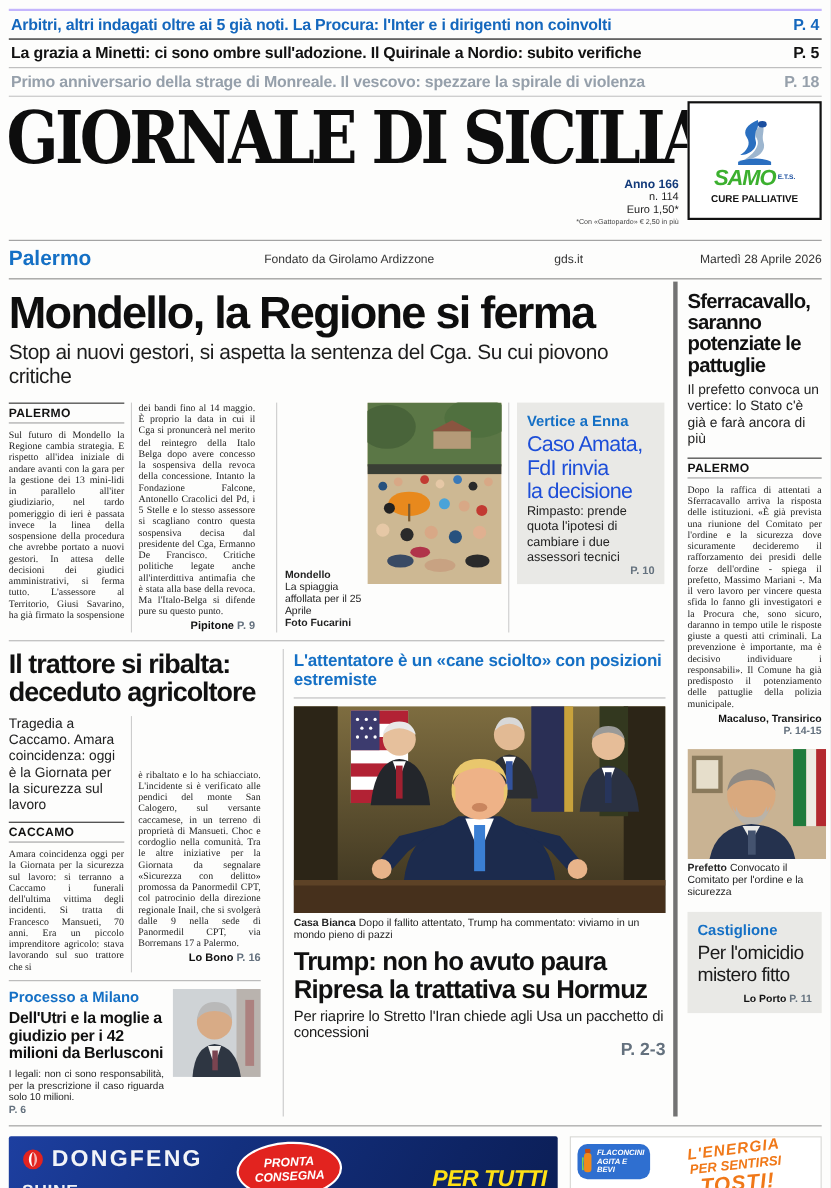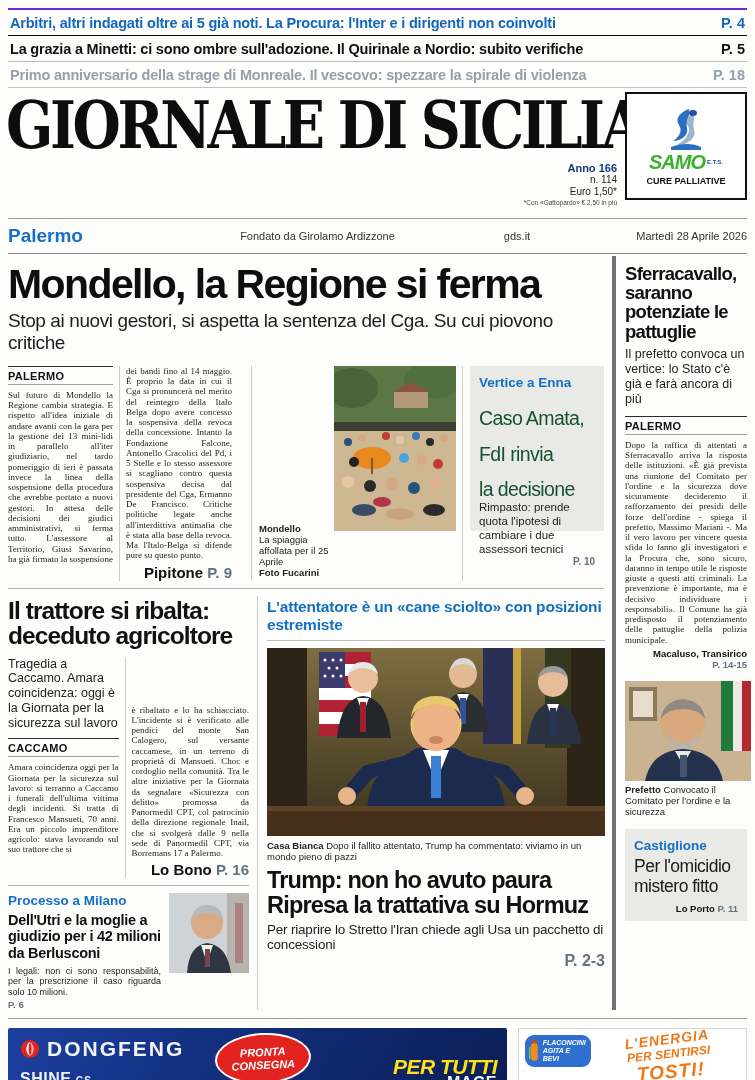--- a/index.html
+++ b/index.html
@@ -1,20 +1,20 @@
 <!DOCTYPE html>
 <html><head>
 <meta charset="utf-8">
 <style>
   html,body{margin:0;padding:0;background:#e8e8e8;}
   .page{position:relative;width:755px;height:1080px;background:#fdfdfc;margin:0 auto;
         font-family:"Liberation Sans",sans-serif;color:#111;overflow:hidden;box-sizing:border-box;
         padding:8px 8px 0 8px;}
   
-  .teasers{border-top:2px solid #6d28d9;}
+  .teasers{border-top:2px solid #c4b5fd;}
   .teaser{display:flex;justify-content:space-between;align-items:center;padding:5px 2px 4px 2px;}
   .teaser .t-text{font-weight:bold;font-size:14.5px;letter-spacing:-.2px;}
   .teaser .t-page{font-weight:bold;font-size:14.5px;margin-left:12px;white-space:nowrap;}
   .teaser.t1{border-bottom:1.5px solid #000;}
   .teaser.t1 .t-text,.teaser.t1 .t-page{color:#1467bd;}
   .teaser.t2{border-bottom:1px solid #b9b9b9;}
   .teaser.t2 .t-text,.teaser.t2 .t-page{color:#121212;}
   .teaser.t3{border-bottom:1px solid #c4c4c4;}
   .teaser.t3 .t-text,.teaser.t3 .t-page{color:#96a0ab;}
   
@@ -35,21 +35,21 @@
   .dateline{display:flex;align-items:center;border-top:1px solid #9a9a9a;border-bottom:1px solid #8a8a8a;
         padding:6px 0;margin-top:4px;}
   .dl-city{color:#1570c5;font-weight:bold;font-size:19px;width:170px;}
   .dl-founded{flex:1;text-align:center;font-size:11px;color:#333;}
   .dl-site{width:120px;text-align:center;font-size:11px;color:#333;}
   .dl-date{width:170px;text-align:right;font-size:11px;color:#333;}
   
   .serif{font-family:"Liberation Serif",serif;font-size:9px;line-height:1.14;text-align:justify;color:#1c1c1c;margin:0;}
   .kicker{font-size:11px;font-weight:bold;letter-spacing:.3px;border-top:1.5px solid #2b2b2b;
         border-bottom:1px solid #9f9f9f;padding:3px 0 2px 0;margin-bottom:5px;color:#111;}
-  .byline{font-size:15px;text-align:right;margin-top:3px;}
+  .byline{font-size:10px;text-align:right;margin-top:3px;}
   .byline b{font-weight:bold;color:#111;}
   .pageref{color:#64717e;font-weight:bold;}
   .caption{font-size:9.5px;line-height:1.18;color:#222;}
   .cap-title{font-weight:bold;}
   .hr{border-top:1px solid #b5b5b5;margin:7px 0;}
   .graybox{background:#e9e9e6;padding:9px 9px 7px 9px;box-sizing:border-box;}
   .box-kicker{color:#1570c5;font-weight:bold;font-size:13.5px;margin-bottom:4px;}
   
   .content{display:flex;margin-top:2px;}
   .main{width:604px;box-sizing:border-box;padding-right:8px;}
@@ -60,26 +60,26 @@
   .lead-cols{display:flex;width:244px;border-right:1px solid #ccc;padding-right:6px;box-sizing:border-box;}
   .lead-col{width:112px;box-sizing:border-box;}
   .lead-col.c1{padding-right:6px;border-right:1px solid #ccc;}
   .lead-col.c2{padding-left:6px;}
   .cap-col{width:82px;box-sizing:border-box;padding:0 5px 0 7px;display:flex;}
   .cap-col .caption{margin-top:auto;padding-bottom:2px;}
   .photo{line-height:0;}
   .photo svg{display:block;}
   .enna-wrap{flex:1;border-left:1px solid #ccc;margin-left:6px;padding-left:7px;box-sizing:border-box;}
   .enna{height:165px;display:flex;flex-direction:column;}
-  .enna-head{font-size:19.5px;line-height:1.12;letter-spacing:-.6px;color:#14532d;margin-top:14px;}
+  .enna-head{font-size:19.5px;line-height:1.12;letter-spacing:-.6px;color:#1d4ed8;}
   .enna-text{font-size:11.5px;line-height:1.2;color:#222;margin-top:auto;}
   .enna-page{font-size:10px;text-align:right;color:#64717e;font-weight:bold;}
   
   .middle{display:flex;margin-top:2px;}
-  .mid-left{width:250px;box-sizing:border-box;padding-right:8px;border-right:1px solid #c9c9c9;}
+  .mid-left{width:250px;box-sizing:border-box;padding-right:20px;border-right:1px solid #c9c9c9;}
   .mid-right{flex:1;padding-left:9px;}
   h2.tractor-head{margin:2px 0 8px 0;font-size:24.5px;line-height:1.04;letter-spacing:-.9px;font-weight:bold;}
   .tr-cols{display:flex;}
   .tr-c1{width:118px;padding-right:6px;border-right:1px solid #ccc;box-sizing:border-box;}
   .tr-c2{width:124px;padding-left:6px;box-sizing:border-box;margin-top:48px;}
   .tr-sub{font-size:12.5px;line-height:1.18;color:#222;margin-bottom:8px;}
   .dellutri{display:flex;gap:8px;margin-top:6px;}
   .du-text{flex:1;}
   .du-head{font-weight:bold;font-size:14.5px;line-height:1.12;letter-spacing:-.3px;margin-bottom:5px;}
   .du-body{font-family:Liberation Sans, sans-serif;font-size:9px;line-height:1.15;text-align:justify;color:#1c1c1c;}

